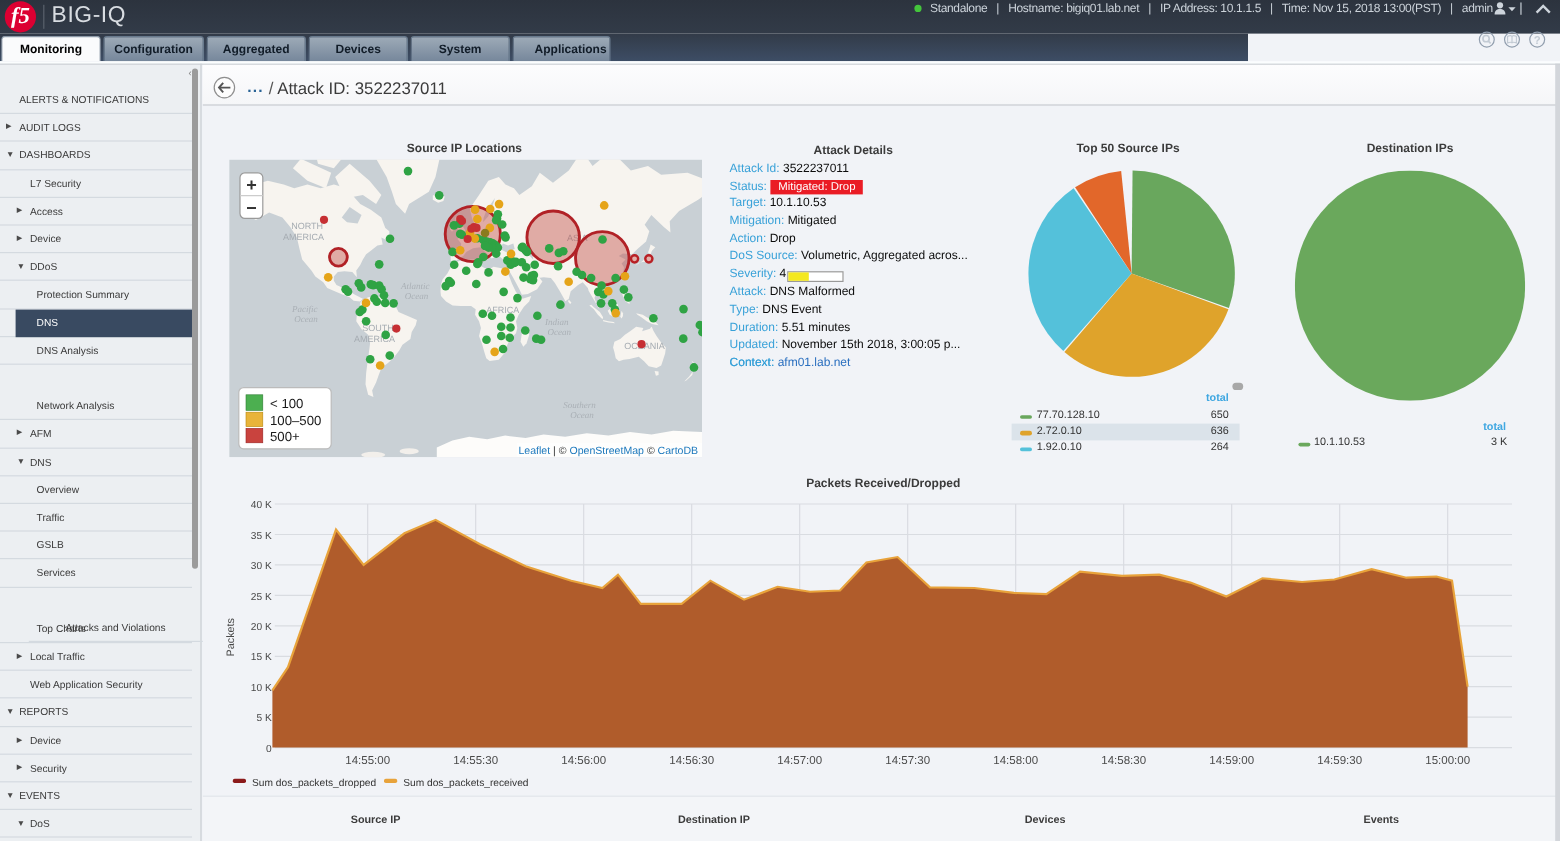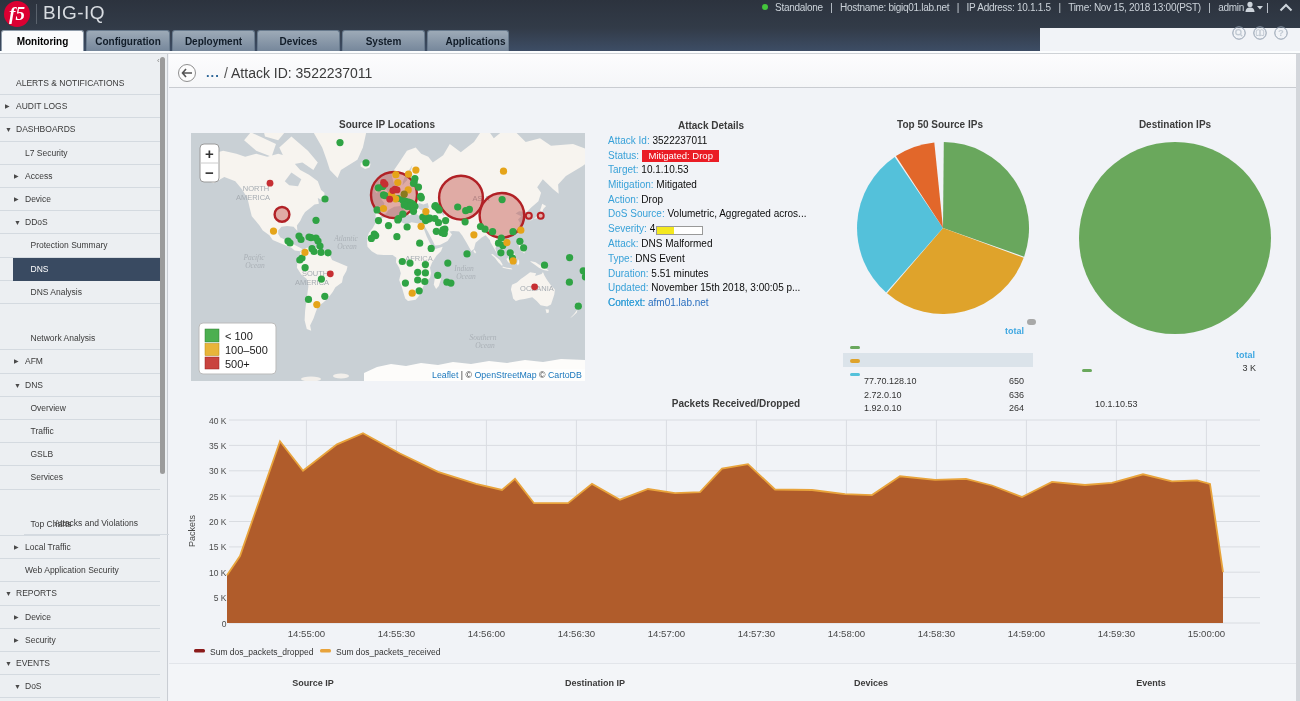--- a/index.html
+++ b/index.html
@@ -12,21 +12,21 @@
 #sidebar{position:absolute;left:0;top:52px;width:168px;height:649px;background:#eceff2;border-right:1px solid #c9cdd3;}
 .srow{position:absolute;left:0;width:160px;height:23.2px;border-bottom:1px solid #d4dae0;font-size:8.5px;color:#3a3a3a;line-height:23px;white-space:nowrap;}
 .srow .arr{position:absolute;top:0;font-size:6px;color:#4a4a4a;}
 .sel{background:none;}.sel .hl{position:absolute;left:13px;top:0;width:148px;height:23px;background:#394a61;}
 #header{position:absolute;left:169px;top:52px;width:1131px;height:36px;background:linear-gradient(#fdfdfe,#f5f6f8);border-bottom:1px solid #c9ccd1;}
 #content{position:absolute;left:169px;top:89px;width:1131px;height:612px;background:#f1f3f7;}
 .ptitle{position:absolute;width:260px;text-align:center;font-size:10px;font-weight:bold;color:#3b3b3b;white-space:nowrap;}
 .adrow{position:absolute;left:608px;font-size:10px;white-space:nowrap;color:#0c0c0c;}
 .adrow b{font-weight:normal;color:#38a1d8;}
 .leg-dash{position:absolute;width:10px;height:3.5px;border-radius:2px;}
-.ltxt{position:absolute;font-size:9px;color:#333;white-space:nowrap;margin-top:36px;}
+.ltxt{position:absolute;font-size:9px;color:#333;white-space:nowrap;}
 </style>
 </head>
 <body>
 <div id="topbar">
   <div class="abs" style="left:4px;top:1px;width:26px;height:26px;border-radius:50%;background:#dc0032;"></div>
   <div class="abs" style="left:4px;top:1px;width:26px;height:26px;line-height:26px;text-align:center;color:#fff;font-family:'Liberation Serif',serif;font-weight:bold;font-style:italic;font-size:19px;">f5</div>
   <div class="abs" style="left:36px;top:4px;width:1px;height:20px;background:#5a626d;"></div>
   <div class="abs" style="left:43px;top:2px;font-size:19px;color:#d8dce1;letter-spacing:0.5px;">BIG-IQ</div>
   <div class="abs" style="left:762px;top:4px;width:6px;height:6px;border-radius:50%;background:#44c53c;"></div>
   <div class="abs" style="left:775px;top:2px;width:472px;font-size:10px;letter-spacing:-0.28px;color:#ccd3da;white-space:nowrap;overflow:hidden;">Standalone&nbsp; &nbsp;|&nbsp; &nbsp;Hostname: bigiq01.lab.net&nbsp; &nbsp;|&nbsp; &nbsp;IP Address: 10.1.1.5&nbsp; &nbsp;|&nbsp; &nbsp;Time: Nov 15, 2018 13:00(PST)&nbsp; &nbsp;|&nbsp; &nbsp;admin</div>
@@ -36,21 +36,21 @@
       <path d="M12,5 l3,3.4 l3,-3.4 z" fill="#cdd4db"></path>
     </svg>
   <div class="abs" style="left:1266px;top:1px;font-size:11px;color:#ccd3da;">|</div>
   <svg class="abs" style="left:1279px;top:3px;" width="14" height="9" viewBox="0 0 14 9">
       <path d="M1.5,7.5 L7,2 L12.5,7.5" stroke="#cdd4db" stroke-width="2" fill="none"></path>
     </svg>
 </div>
 <div id="tabstrip">
   <div class="tab active" style="left:1px;width:83px;">Monitoring</div>
   <div class="tab" style="left:86px;width:84px;">Configuration</div>
-  <div class="tab" style="left:172px;width:83px;">Deployment</div>
+  <div class="tab" style="left:172px;width:83px;">Aggregated</div>
   <div class="tab" style="left:257px;width:83px;">Devices</div>
   <div class="tab" style="left:342px;width:83px;">System</div>
   <div class="tab" style="left:427px;width:82px;padding-left:15px;">Applications</div>
   <svg class="abs" style="left:1231px;top:-3px;" width="60" height="16" viewBox="0 0 60 16">
     <circle cx="8" cy="8" r="6.2" fill="none" stroke="#919eae" stroke-width="1"></circle>
     <circle cx="7.4" cy="7.2" r="2.6" fill="none" stroke="#c3cbd4" stroke-width="1.4"></circle>
       <line x1="9.3" y1="9.3" x2="11.2" y2="11.2" stroke="#c3cbd4" stroke-width="1.4"></line>
     <circle cx="29" cy="8" r="6.2" fill="none" stroke="#919eae" stroke-width="1"></circle>
     <path d="M25.3,5.3 q3.1,-1.4 3.7,0.2 v5.4 q-0.6,-1.2 -3.7,-0.2 z M32.7,5.3 q-3.1,-1.4 -3.7,0.2 v5.4 q0.6,-1.2 3.7,-0.2 z" fill="none" stroke="#c3cbd4" stroke-width="1"></path>
     <circle cx="50" cy="8" r="6.2" fill="none" stroke="#919eae" stroke-width="1"></circle>

